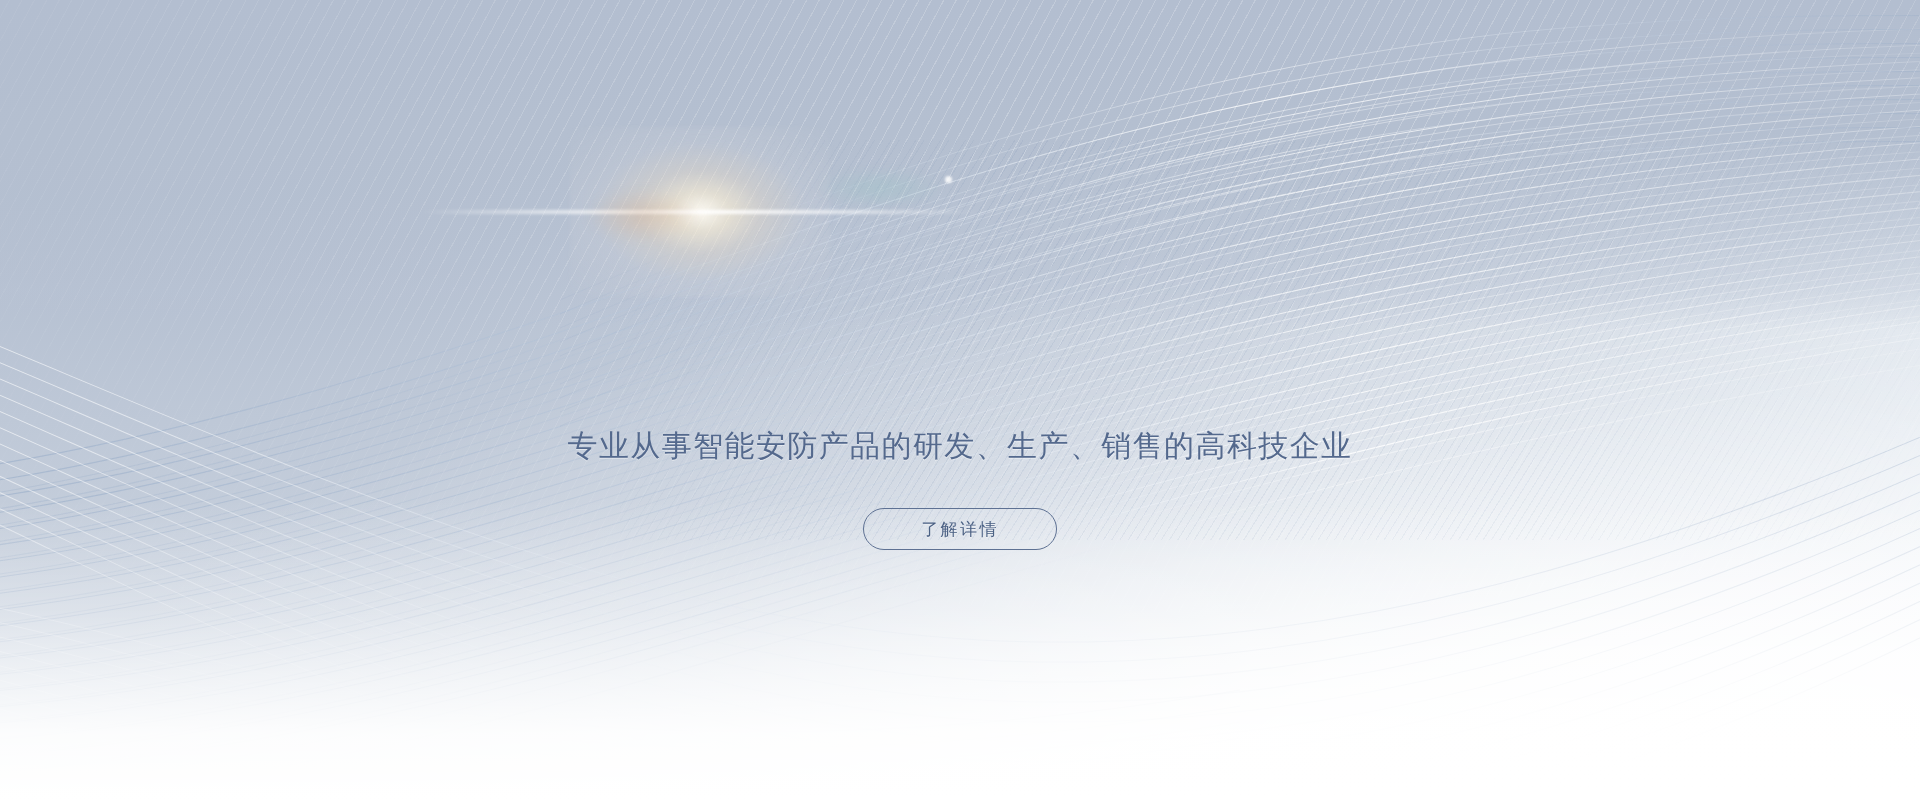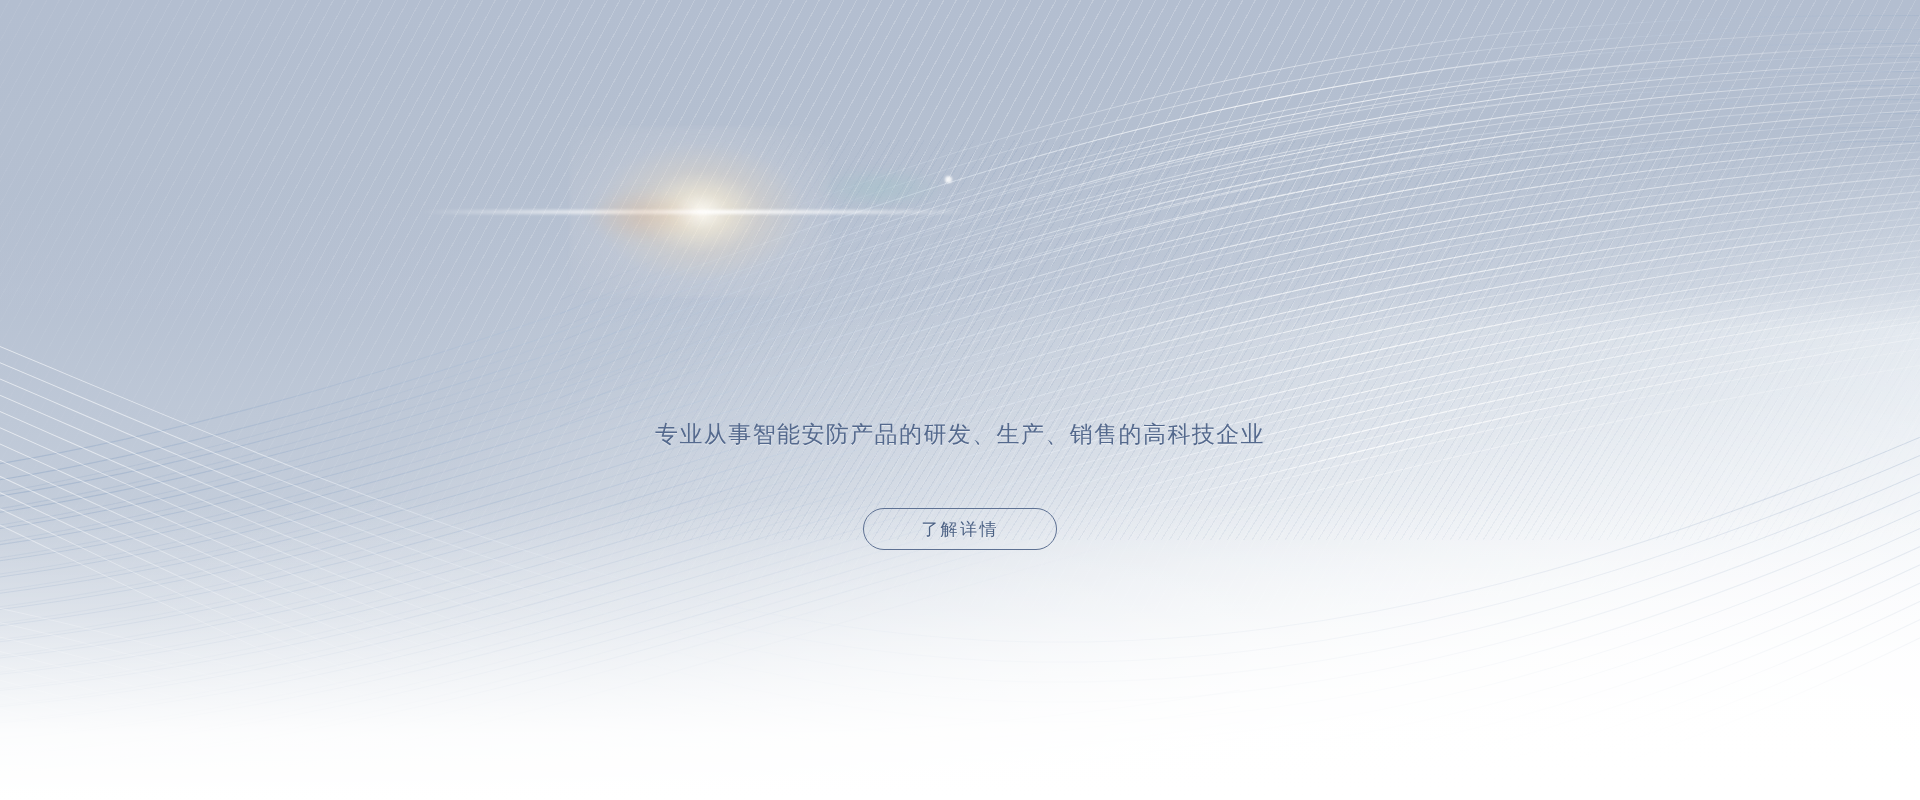--- a/index.html
+++ b/index.html
@@ -193,21 +193,21 @@
     transform-origin: center;
   }
 
   .hero-subtitle {
     position: absolute;
     top: 396px;
     left: 50%;
     transform: translateX(-50%);
     white-space: nowrap;
     font-family: "DejaVu Sans", "Liberation Sans", sans-serif;
-    font-size: 23px;
+    font-size: 30px;
     font-weight: 400;
     letter-spacing: 1.4px;
     color: #54698d;
     text-shadow: 0 1px 0 rgba(255,255,255,0.45);
   }
 
   .hero-cta {
     position: absolute;
     top: 508px;
     left: 50%;

